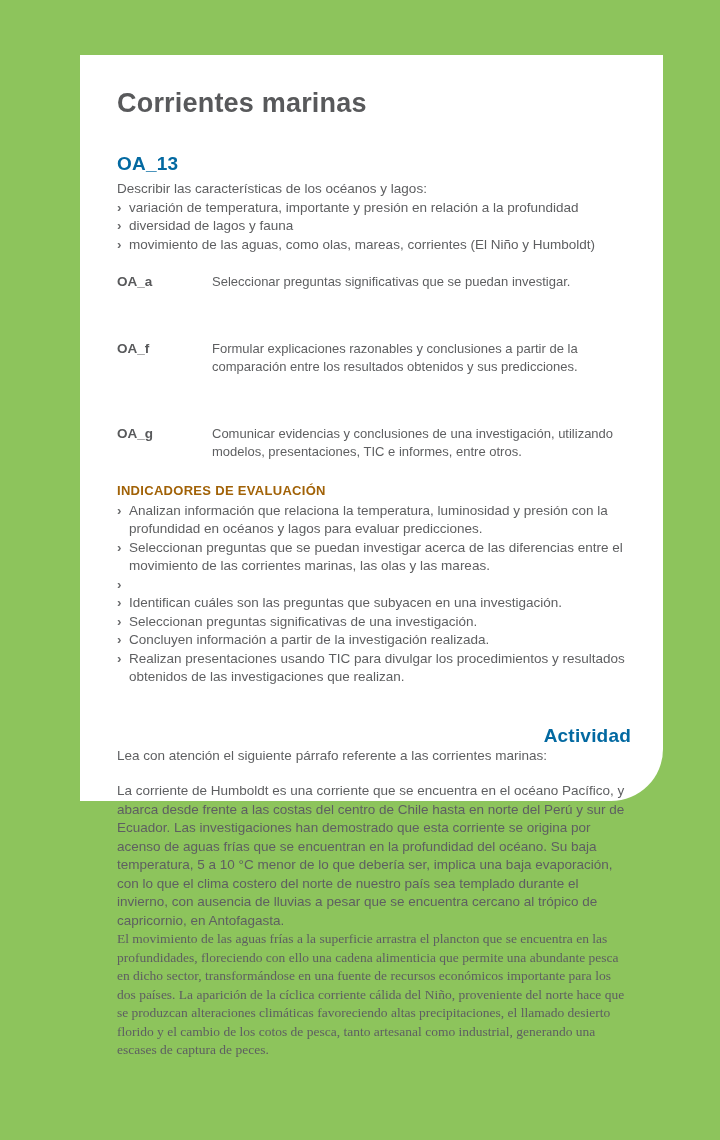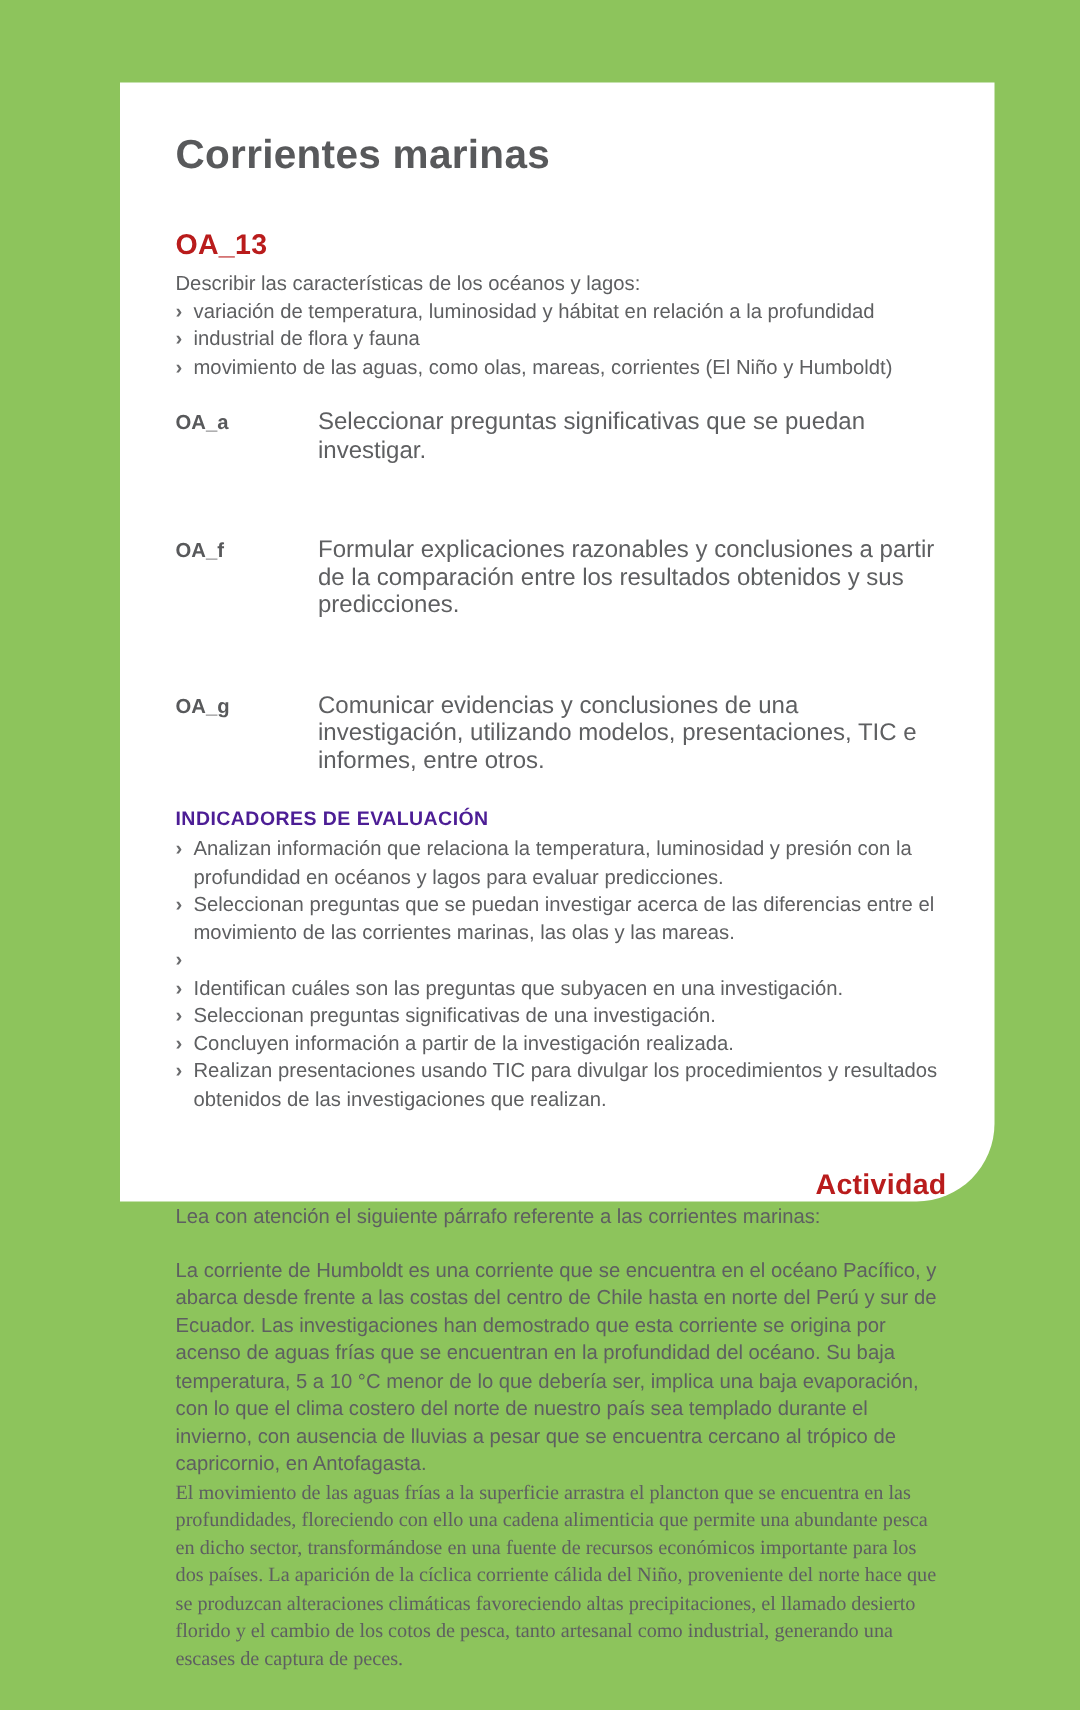--- a/index.html
+++ b/index.html
@@ -25,21 +25,21 @@
   }
   h1.page-title {
     font-size: 27px;
     font-weight: bold;
     color: #58595b;
     letter-spacing: 0.2px;
   }
   h2.green-heading {
     font-size: 19px;
     font-weight: bold;
-    color: #b91c1c;
+    color: #0369a1;
     letter-spacing: 0.2px;
   }
   .oa-heading { margin-top: 34px; }
   .activity-heading { margin-top: 38px; text-align: right; }
   p, li { font-size: 13.5px; line-height: 18.5px; color: #5e5f61; }
   .intro { margin-top: 5px; }
   ul.chevron-list { list-style: none; }
   ul.chevron-list li {
     display: flex;
     align-items: flex-start;
@@ -57,26 +57,26 @@
     grid-template-columns: 47px 1fr;
     row-gap: 0;
     gap: 48px;
   }
   .obj-code {
     font-size: 13.5px;
     line-height: 18.5px;
     font-weight: bold;
     color: #58595b;
   }
-  .obj-text { font-size: 16px; line-height: 18.5px; }
+  .obj-text { font-size: 13px; line-height: 18.5px; }
   h3.indicators-title {
     margin-top: 21px;
     font-size: 13px;
     font-weight: bold;
-    color: #4c1d95;
+    color: #a16207;
     letter-spacing: 0.3px;
     margin-bottom: 4px;
   }
   .activity-intro { margin-top: 0; }
   .activity-paragraph { margin-top: 17px; }
   .activity-paragraph + .activity-paragraph { margin-top: 0; font-family: Liberation Serif, serif; }
 </style>
 </head>
 <body>
 
@@ -85,25 +85,25 @@
 
     <h1 class="page-title">Corrientes marinas</h1>
 
     <h2 class="green-heading oa-heading">OA_13</h2>
 
     <p class="intro">Describir las características de los océanos y lagos:</p>
 
     <ul class="chevron-list">
       <li>
         <span class="chevron">›</span>
-        <span>variación de temperatura, luminosidad y hábitat en relación a la profundidad</span>
+        <span>variación de temperatura, importante y presión en relación a la profundidad</span>
       </li>
       <li>
         <span class="chevron">›</span>
-        <span>industrial de flora y fauna</span>
+        <span>diversidad de lagos y fauna</span>
       </li>
       <li>
         <span class="chevron">›</span>
         <span>movimiento de las aguas, como olas, mareas, corrientes (El Niño y Humboldt)</span>
       </li>
     </ul>
 
     <div class="objectives">
       <span class="obj-code">OA_a</span>
       <span class="obj-text">Seleccionar preguntas significativas que se puedan investigar.</span>

